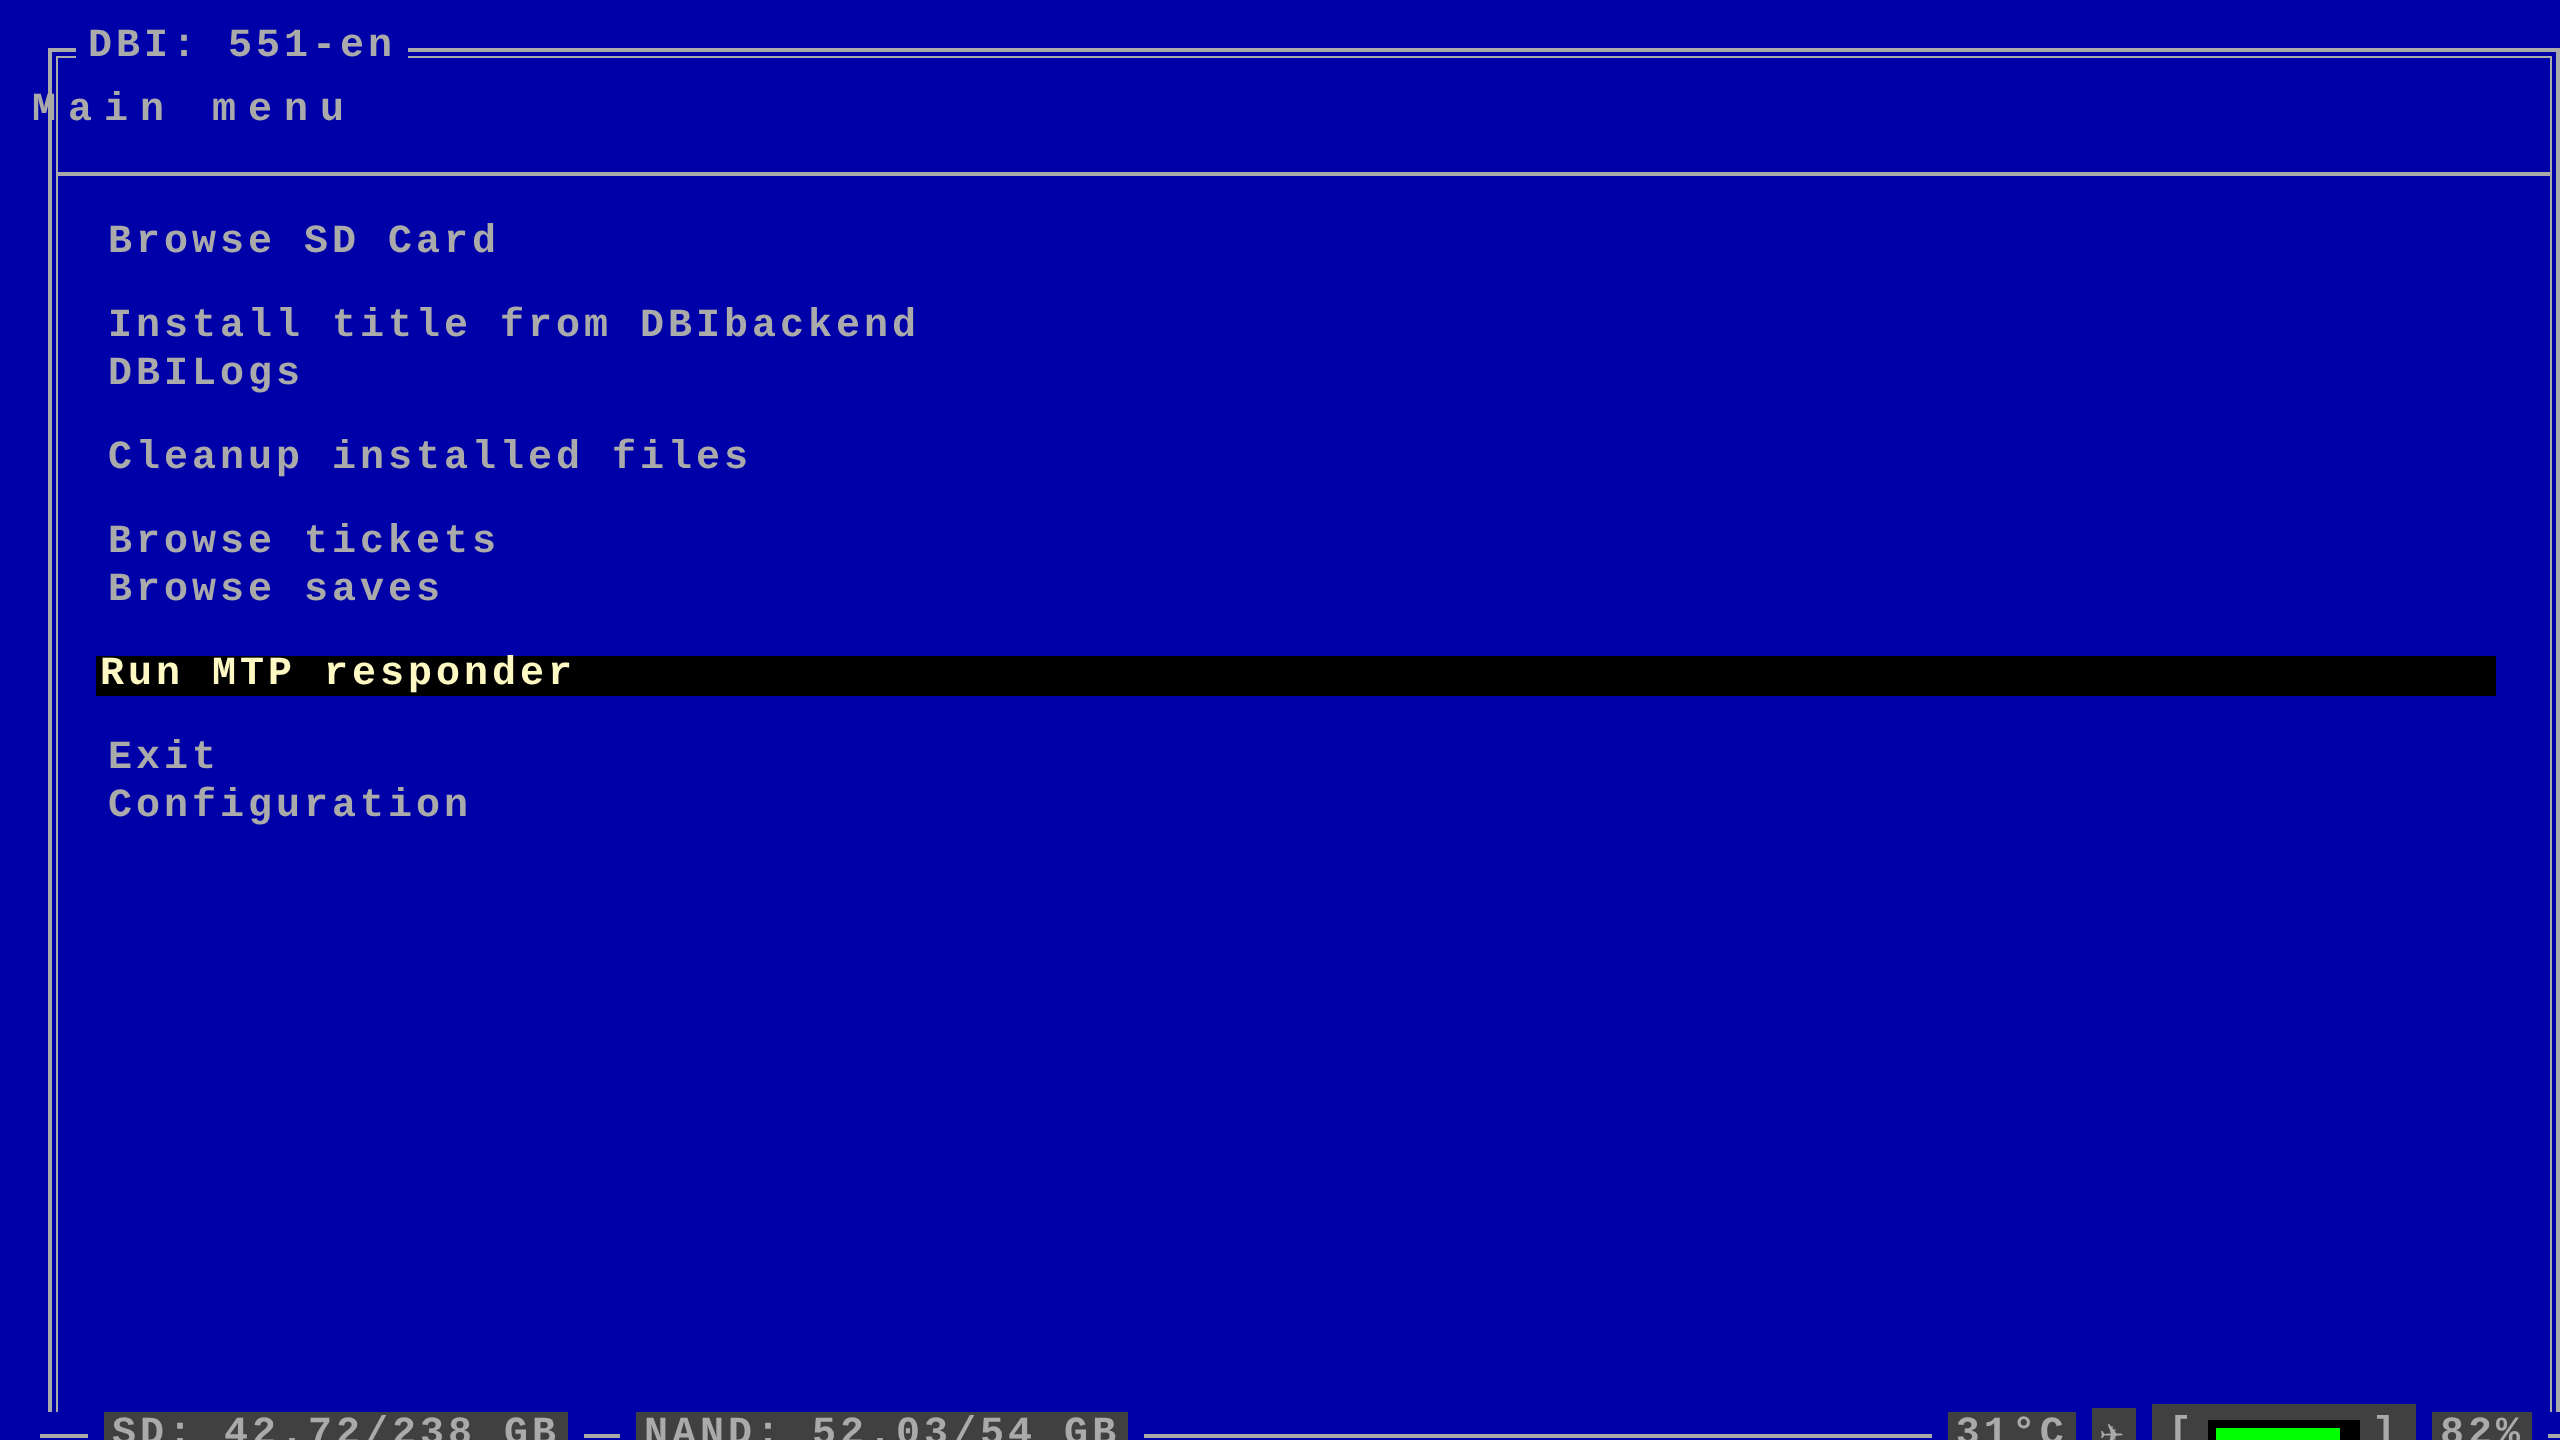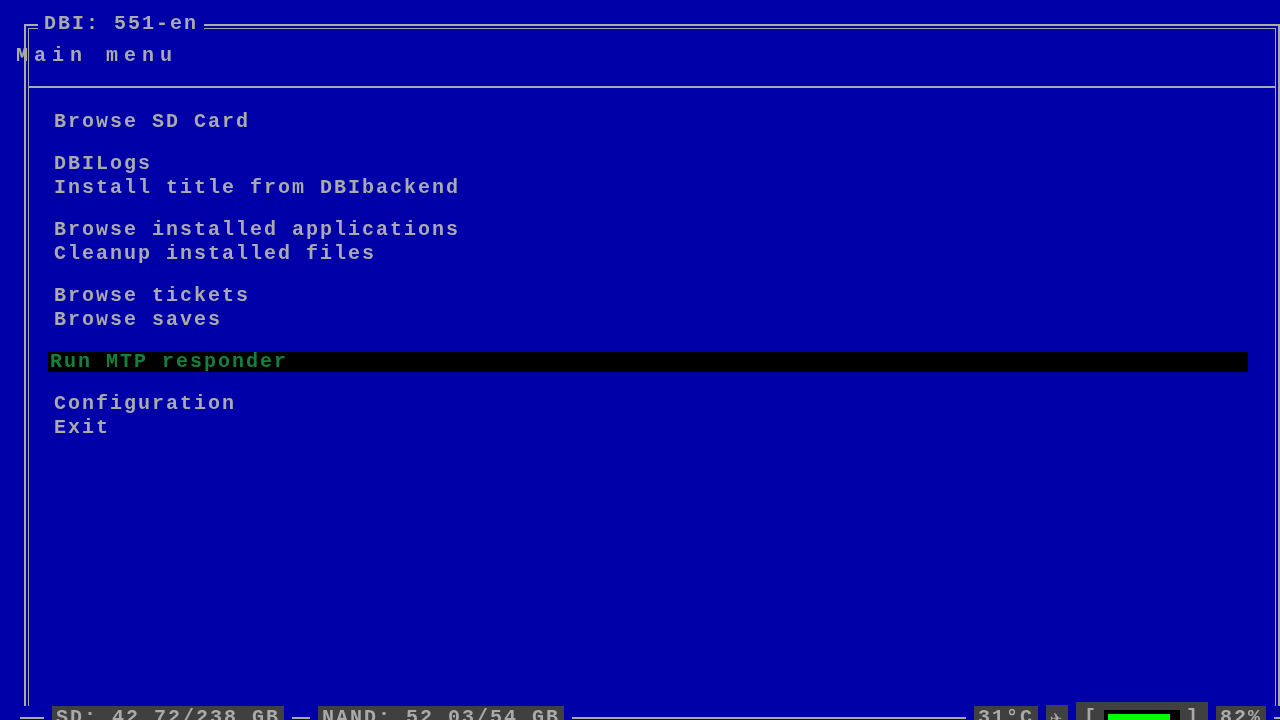--- a/index.html
+++ b/index.html
@@ -68,21 +68,21 @@
     right: 46px;
   }
   .menu .item {
     line-height: 20px;
     padding: 0;
     white-space: pre;
   }
   .menu .gap { height: 14px; }
   .menu .item.selected {
     background: #000000;
-    color: #15803d;
+    color: #fef9c3;
     margin-left: -2px;
     margin-right: -6px;
     padding-left: 2px;
   }
   
   .status {
     position: absolute;
     left: 0; right: 0;
     bottom: 0;
     height: 22px;
@@ -133,33 +133,32 @@
   <div class="frame-inner"></div>
 
   <div class="title-brk">DBI: 551-en</div>
 
   <div class="heading">Main menu</div>
   <div class="divider-top"></div>
 
   <div class="menu" id="menu">
       <div class="item">Browse SD Card</div>
       <div class="gap"></div>
+      <div class="item">Install title from DBIbackend</div>
       <div class="item">DBILogs</div>
-      <div class="item">Install title from DBIbackend</div>
       <div class="gap"></div>
-      <div class="item">Browse installed applications</div>
       <div class="item">Cleanup installed files</div>
       <div class="gap"></div>
       <div class="item">Browse tickets</div>
       <div class="item">Browse saves</div>
       <div class="gap"></div>
       <div class="item selected">Run MTP responder</div>
       <div class="gap"></div>
+      <div class="item">Exit</div>
       <div class="item">Configuration</div>
-      <div class="item">Exit</div>
     </div>
 
   <div class="status">
     <div class="line" style="width:24px"></div>
     <div class="chunk">SD: 42.72/238 GB</div>
     <div class="line" style="width:18px"></div>
     <div class="chunk">NAND: 52.03/54 GB</div>
     <div class="line" style="flex:1 1 auto"></div>
     <div class="chunk">31°C</div>
     <div class="chunk">✈</div>

